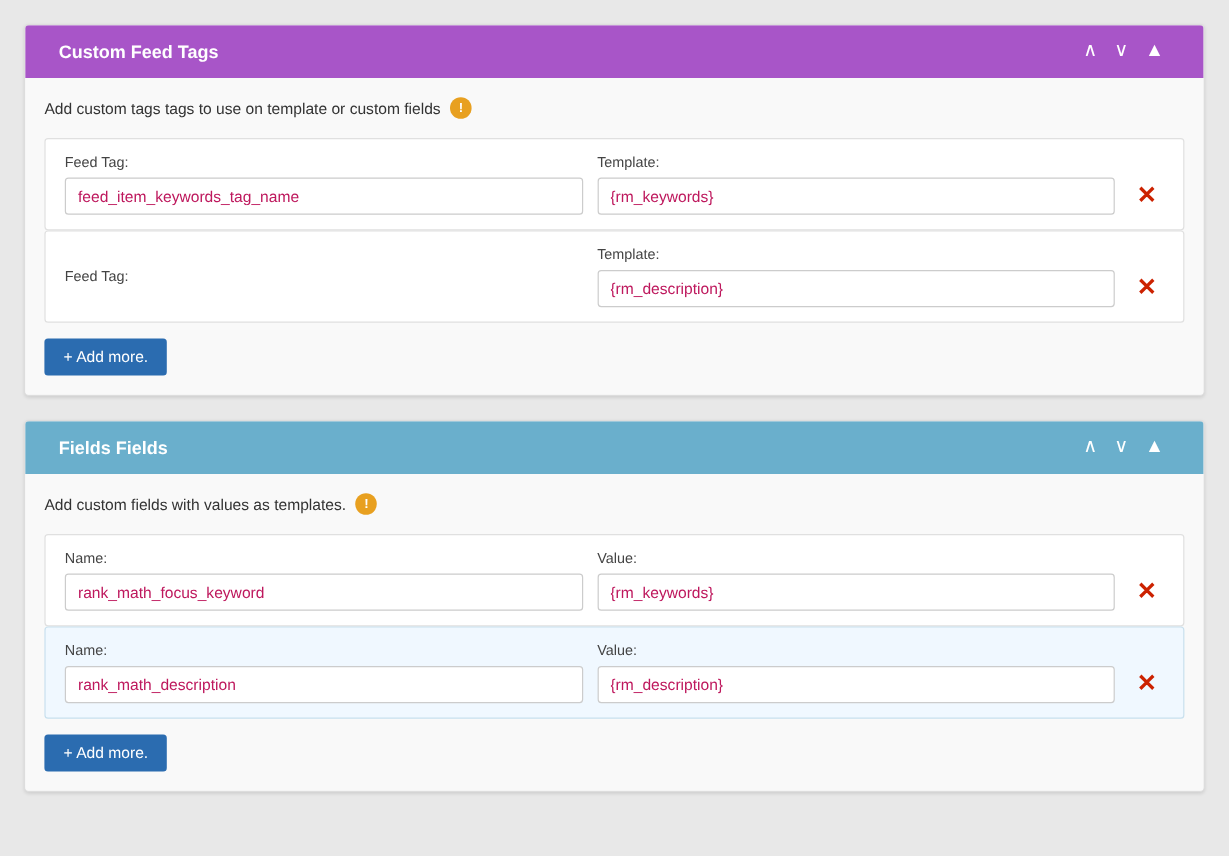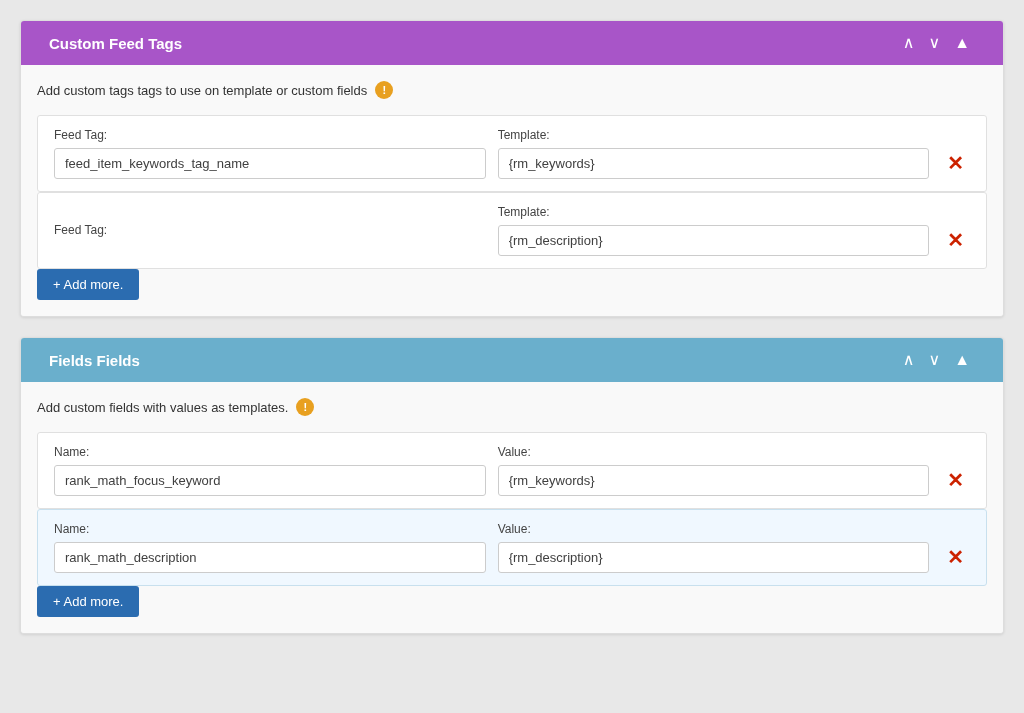--- a/index.html
+++ b/index.html
@@ -123,21 +123,21 @@
       color: #444;
       margin-bottom: 2px;
     }
 
     .field-input {
       width: 100%;
       border: 1px solid #ccc;
       border-radius: 3px;
       padding: 7px 10px;
       font-size: 13px;
-      color: #404040;
+      color: #be185d;
       background: #fff;
       outline: none;
     }
 
     .delete-btn {
       background: none;
       border: none;
       cursor: pointer;
       color: #cc2200;
       font-size: 20px;
@@ -152,21 +152,21 @@
       display: inline-flex;
       align-items: center;
       gap: 6px;
       background: #2b6cb0;
       color: #fff;
       border: none;
       border-radius: 3px;
       padding: 8px 16px;
       font-size: 13px;
       cursor: pointer;
-      margin-top: 0;
+      margin-top: 13px;
       font-weight: 500;
     }
   </style>
 </head>
 <body>
 
 <div class="panel">
   <div class="panel-header purple">
     <span class="panel-header-title">Custom Feed Tags</span>
     <div class="panel-header-controls">

